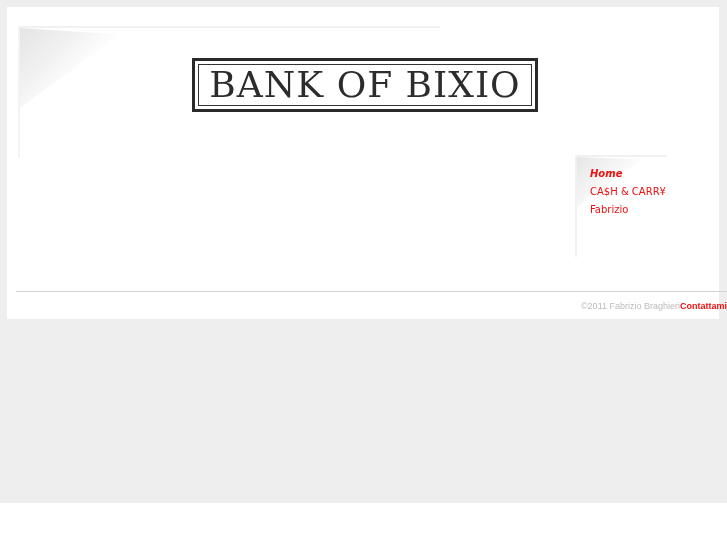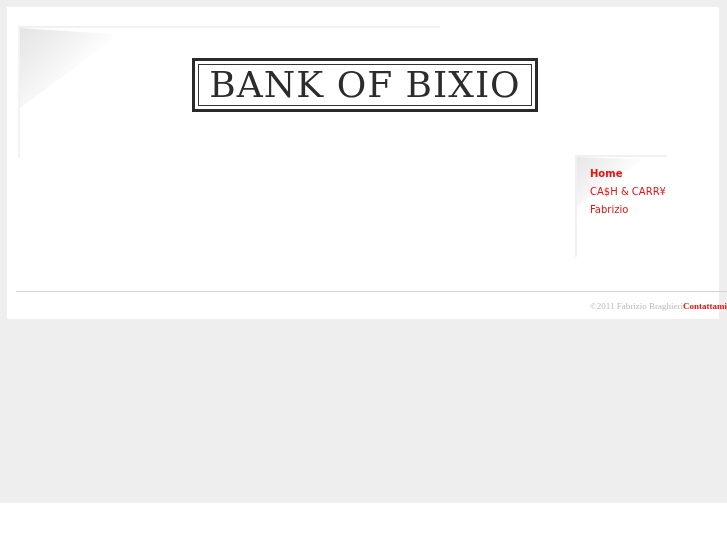--- a/index.html
+++ b/index.html
@@ -55,28 +55,28 @@
     .nav {
       position: absolute; left: 583px; top: 160px;
       list-style: none; margin: 0; padding: 0;
     }
     .nav li {
       font-size: 10px; height: 18px; line-height: 14px;
       color: #ee1111;
       cursor: pointer;
       white-space: nowrap;
     }
-    .nav li.active { font-weight: bold; }
+    .nav li.active { font-weight: bold; font-style: italic; }
     .divider {
       position: absolute; left: 16px; top: 291px; width: 711px; height: 1px;
       background: #d4d4d4;
     }
     .footer {
       position: absolute; right: 0; top: 301px;
-      font-family: Liberation Serif, serif;
+      font-family: Liberation Sans, sans-serif;
       font-size: 9px; color: #bbbbbb; white-space: nowrap;
     }
     .footer .contact-link { color: #ee1111; font-weight: bold; cursor: pointer; }
   </style>
 </head>
 <body>
 
 <div class="grey-band"></div>
 
 <div class="page">

